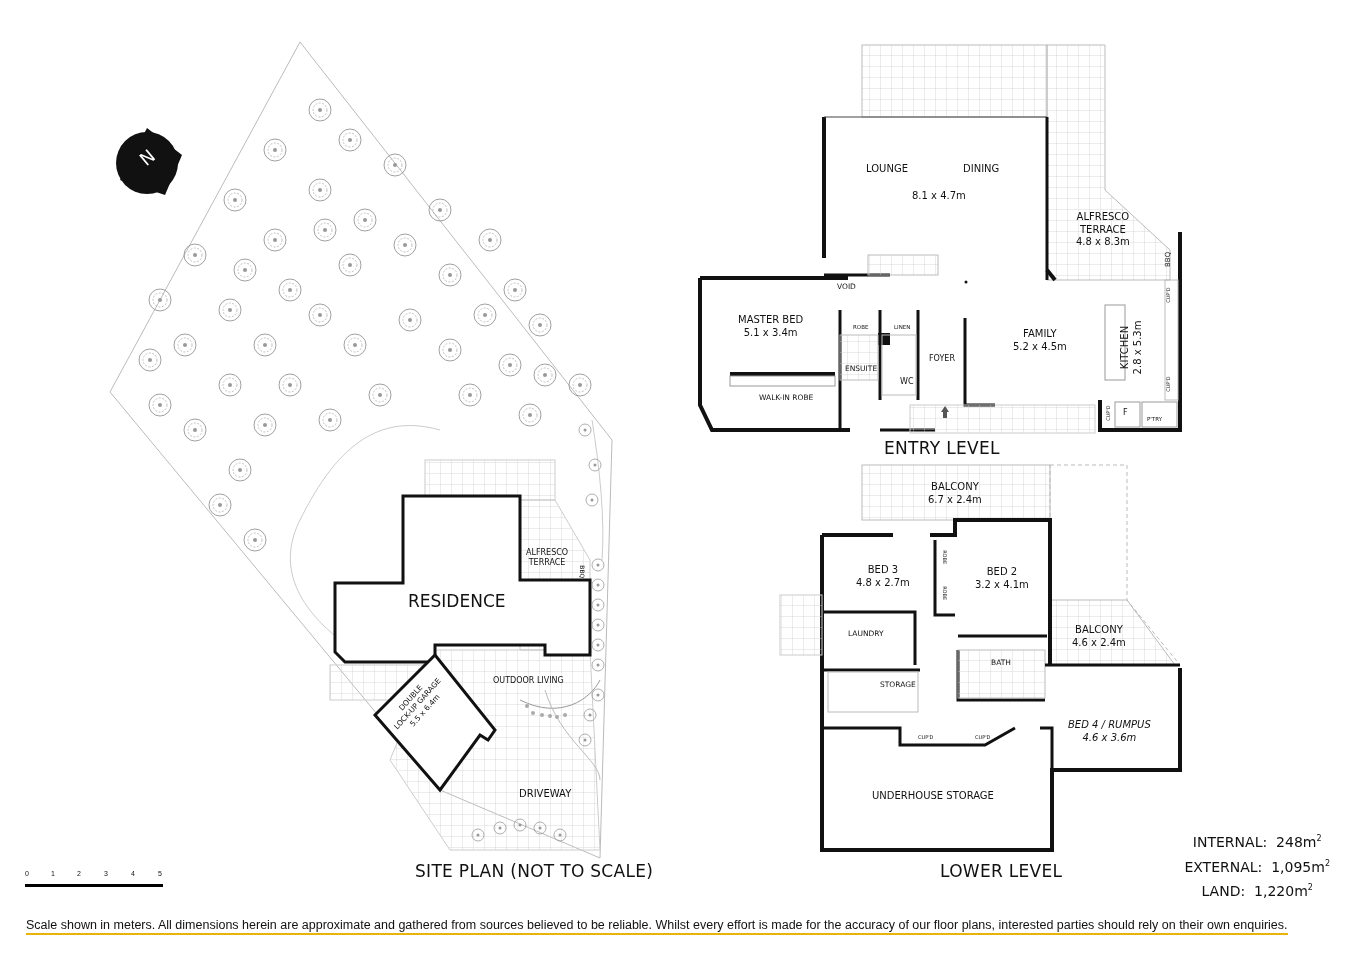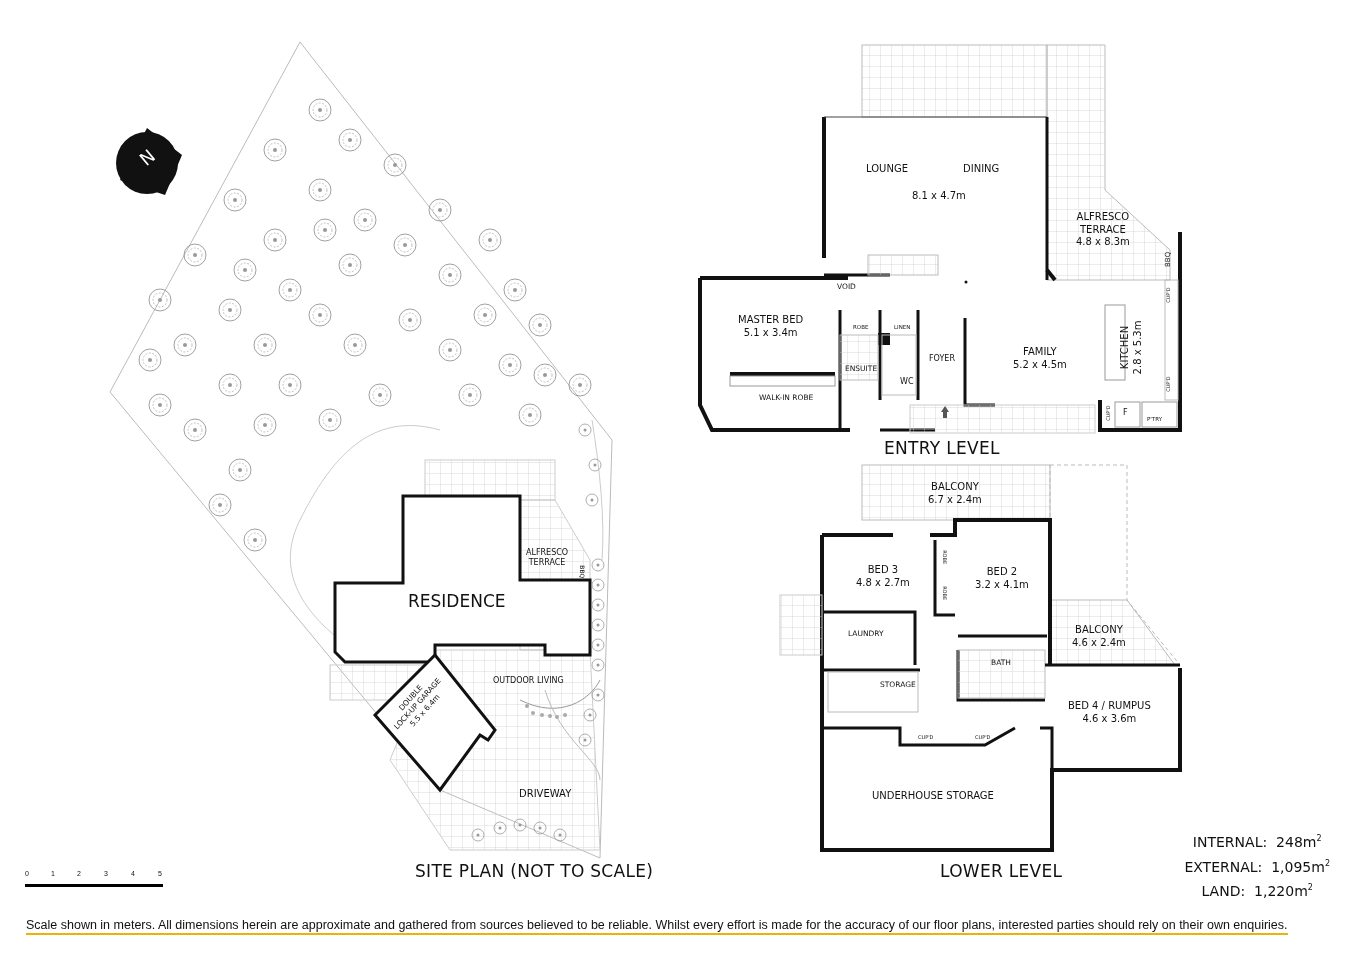--- a/index.html
+++ b/index.html
@@ -218,21 +218,21 @@
 <div class="lbl room" style="left:738px;top:314px;">
   <span>MASTER BED</span><br>
   <span>5.1 x 3.4m</span>
 </div>
 <div class="lbl" style="left:743px;top:393px;font-size:7.5px;margin-left:16px;">WALK-IN ROBE</div>
 <div class="lbl" style="left:853px;top:324px;font-size:5.5px;">ROBE</div>
 <div class="lbl" style="left:894px;top:324px;font-size:5.5px;">LINEN</div>
 <div class="lbl" style="left:845px;top:364px;font-size:7.5px;">ENSUITE</div>
 <div class="lbl" style="left:900px;top:377px;font-size:8px;">WC</div>
 <div class="lbl" style="left:929px;top:354px;font-size:8px;">FOYER</div>
-<div class="lbl room" style="left:1013px;top:328px;margin-top:18px;">
+<div class="lbl room" style="left:1013px;top:328px;">
   <span>FAMILY</span><br>
   <span>5.2 x 4.5m</span>
 </div>
 <div class="lbl room" style="left:1105px;top:335px;transform:rotate(-90deg);">
   <span>KITCHEN</span><br>
   <span>2.8 x 5.3m</span>
 </div>
 <div class="lbl" style="left:1160px;top:292px;font-size:5px;transform:rotate(-90deg);">CUP'D</div>
 <div class="lbl" style="left:1160px;top:381px;font-size:5px;transform:rotate(-90deg);">CUP'D</div>
 <div class="lbl" style="left:1100px;top:410px;font-size:5px;transform:rotate(-90deg);">CUP'D</div>
@@ -254,21 +254,21 @@
 </div>
 <div class="lbl" style="left:938px;top:554px;font-size:5px;transform:rotate(90deg);">ROBE</div>
 <div class="lbl" style="left:938px;top:590px;font-size:5px;transform:rotate(90deg);">ROBE</div>
 <div class="lbl room" style="left:1072px;top:624px;">
   <span>BALCONY</span><br>
   <span>4.6 x 2.4m</span>
 </div>
 <div class="lbl" style="left:848px;top:629px;font-size:7.5px;">LAUNDRY</div>
 <div class="lbl" style="left:991px;top:658px;font-size:7.5px;">BATH</div>
 <div class="lbl" style="left:880px;top:680px;font-size:7.5px;">STORAGE</div>
-<div class="lbl room" style="left:1068px;top:700px;">
+<div class="lbl room" style="left:1068px;top:719px;font-style:italic;">
   <span>BED 4 / RUMPUS</span><br>
   <span>4.6 x 3.6m</span>
 </div>
 <div class="lbl" style="left:918px;top:734px;font-size:5px;">CUP'D</div>
 <div class="lbl" style="left:975px;top:734px;font-size:5px;">CUP'D</div>
 <div class="lbl room" style="left:872px;top:790px;">UNDERHOUSE STORAGE</div>
 <div class="lbl title" style="left:940px;top:861px;">LOWER LEVEL</div>
 
 <div class="areas">
   <div>

